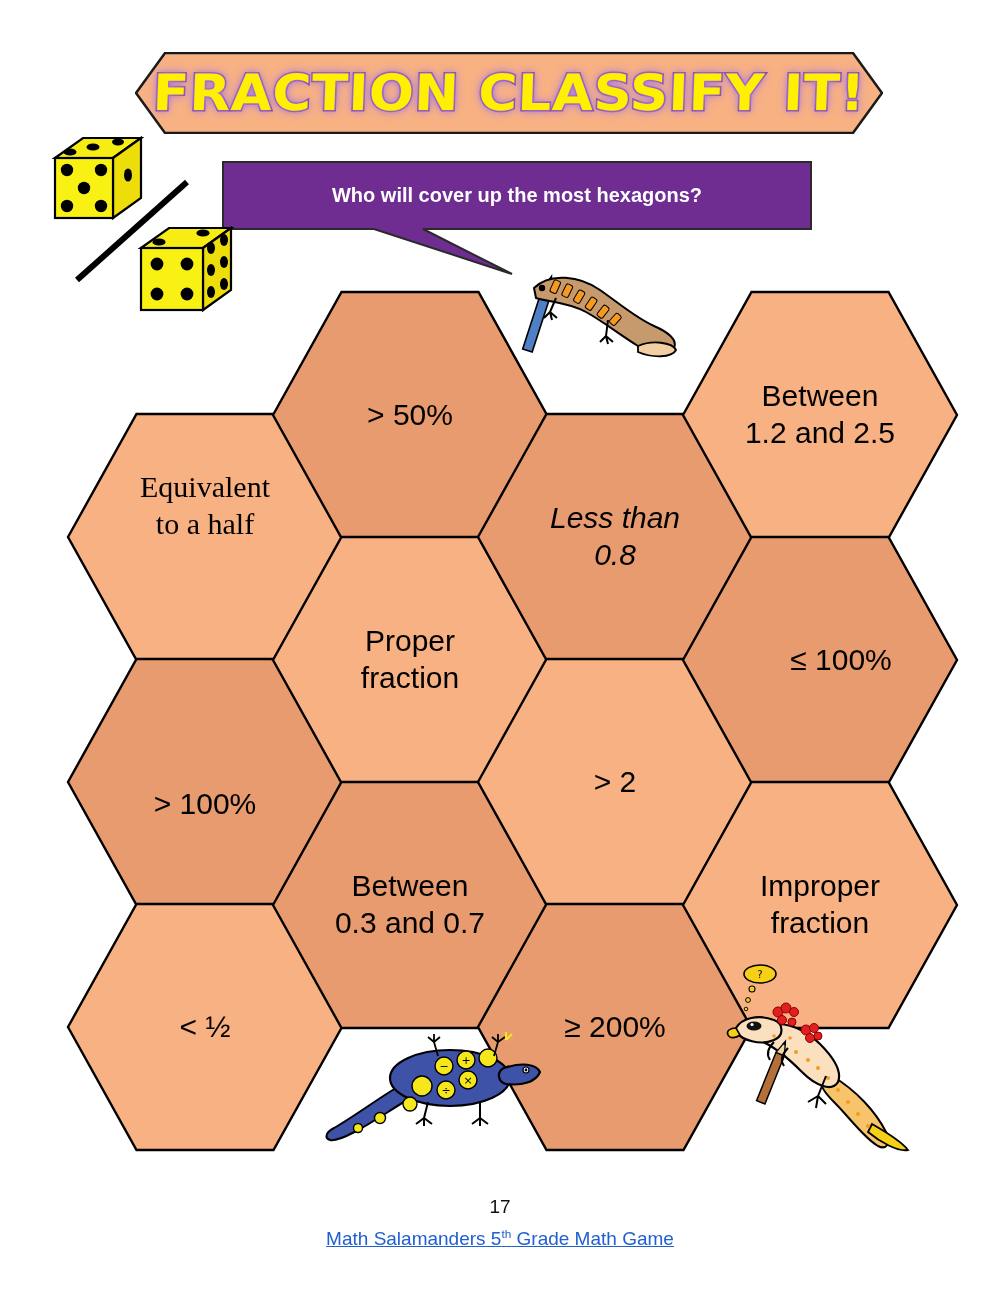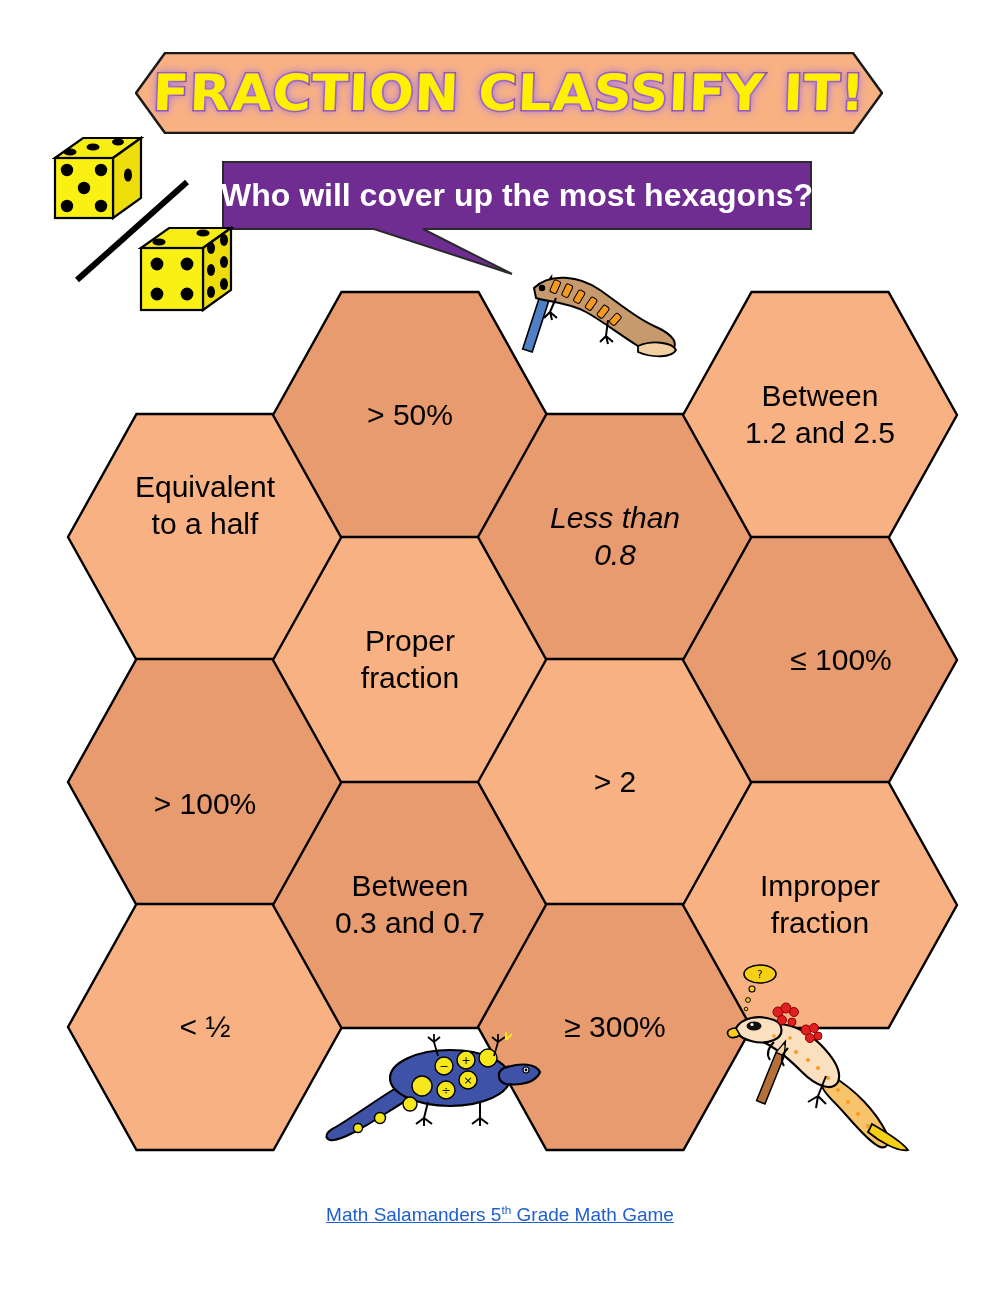--- a/index.html
+++ b/index.html
@@ -32,21 +32,21 @@
     transform:scaleX(1.06) skewX(-2deg);
     white-space:nowrap;
   }
 
   
   #speech-bubble{position:absolute;left:222px;top:161px;width:600px;height:115px;}
   #speech-bubble svg{position:absolute;left:0;top:0;}
   #speech-text{
     position:absolute;left:0;top:0;width:590px;height:68px;
     display:flex;align-items:center;justify-content:center;
-    color:#ffffff;font-weight:bold;font-size:32px;
+    color:#ffffff;font-weight:bold;font-size:20px;
     font-family:"Liberation Sans", sans-serif;
     white-space:nowrap;
   }
 
   
   #dice-fraction{position:absolute;left:45px;top:130px;width:200px;height:200px;}
   #dice-fraction svg{position:absolute;left:0;top:0;}
 
   
   #hex-board{position:absolute;left:0;top:0;width:1000px;height:1294px;}
@@ -159,25 +159,25 @@
         <polygon points="273.0,415.0 341.5,292.0 478.5,292.0 547.0,415.0 478.5,538.0 341.5,538.0" fill="#E79B6E" stroke="#000000" stroke-width="2.4" stroke-linejoin="miter"></polygon>
         <polygon points="273.0,660.0 341.5,537.0 478.5,537.0 547.0,660.0 478.5,783.0 341.5,783.0" fill="#F8B183" stroke="#000000" stroke-width="2.4" stroke-linejoin="miter"></polygon>
         <polygon points="273.0,905.0 341.5,782.0 478.5,782.0 547.0,905.0 478.5,1028.0 341.5,1028.0" fill="#E79B6E" stroke="#000000" stroke-width="2.4" stroke-linejoin="miter"></polygon>
         <polygon points="478.0,537.0 546.5,414.0 683.5,414.0 752.0,537.0 683.5,660.0 546.5,660.0" fill="#E79B6E" stroke="#000000" stroke-width="2.4" stroke-linejoin="miter"></polygon>
         <polygon points="478.0,782.0 546.5,659.0 683.5,659.0 752.0,782.0 683.5,905.0 546.5,905.0" fill="#F8B183" stroke="#000000" stroke-width="2.4" stroke-linejoin="miter"></polygon>
         <polygon points="478.0,1027.0 546.5,904.0 683.5,904.0 752.0,1027.0 683.5,1150.0 546.5,1150.0" fill="#E79B6E" stroke="#000000" stroke-width="2.4" stroke-linejoin="miter"></polygon>
         <polygon points="683.0,415.0 751.5,292.0 888.5,292.0 957.0,415.0 888.5,538.0 751.5,538.0" fill="#F8B183" stroke="#000000" stroke-width="2.4" stroke-linejoin="miter"></polygon>
         <polygon points="683.0,660.0 751.5,537.0 888.5,537.0 957.0,660.0 888.5,783.0 751.5,783.0" fill="#E79B6E" stroke="#000000" stroke-width="2.4" stroke-linejoin="miter"></polygon>
         <polygon points="683.0,905.0 751.5,782.0 888.5,782.0 957.0,905.0 888.5,1028.0 751.5,1028.0" fill="#F8B183" stroke="#000000" stroke-width="2.4" stroke-linejoin="miter"></polygon>
       </svg>
-  <div class="hex-label" style="left: 68px; top: 414px; width: 274px; height: 183px;">Equivalent
+  <div class="hex-label" style="left: 68px; top: 414px; width: 274px; height: 183px; font-family: Liberation Serif, serif;">Equivalent
 to a half</div><div class="hex-label" style="left: 68px; top: 659px; width: 274px; height: 290px;">&gt; 100%</div><div class="hex-label" style="left: 68px; top: 904px; width: 274px; height: 246px;">&lt; ½</div><div class="hex-label" style="left: 273px; top: 292px; width: 274px; height: 246px;">&gt; 50%</div><div class="hex-label" style="left: 273px; top: 537px; width: 274px; height: 246px;">Proper
 fraction</div><div class="hex-label" style="left: 273px; top: 782px; width: 274px; height: 246px;">Between
 0.3 and 0.7</div><div class="hex-label" style="left: 478px; top: 414px; width: 274px; height: 246px; font-style: italic;">Less than
-0.8</div><div class="hex-label" style="left: 478px; top: 659px; width: 274px; height: 246px;">&gt; 2</div><div class="hex-label" style="left: 478px; top: 904px; width: 274px; height: 246px;">≥ 300%</div><div class="hex-label" style="left: 683px; top: 292px; width: 274px; height: 246px;">Between
+0.8</div><div class="hex-label" style="left: 478px; top: 659px; width: 274px; height: 246px;">&gt; 2</div><div class="hex-label" style="left: 478px; top: 904px; width: 274px; height: 246px;">≥ 200%</div><div class="hex-label" style="left: 683px; top: 292px; width: 274px; height: 246px;">Between
 1.2 and 2.5</div><div class="hex-label" style="left: 704px; top: 537px; width: 274px; height: 246px;">≤ 100%</div><div class="hex-label" style="left: 683px; top: 782px; width: 274px; height: 246px;">Improper
 fraction</div></div>
 
   <div class="critter" style="left:512px;top:262px;width:170px;height:120px;">
     <svg width="170" height="120" viewBox="0 0 170 120">
 
       <g>
         <rect x="20" y="28" width="10" height="62" fill="#4F7FC4" stroke="#000" stroke-width="1.6" transform="rotate(18 25 59)"></rect>
         <polygon points="20,28 30,28 25,12" fill="#F2D6A0" stroke="#000" stroke-width="1.4" transform="rotate(18 25 59)"></polygon>
         <polygon points="22.5,17 27.5,17 25,12" fill="#000" transform="rotate(18 25 59)"></polygon>
@@ -307,16 +307,17 @@
       </g>
 
       <path d="M52,86 C46,92 44,98 48,104" stroke="#000" stroke-width="2" fill="none"></path>
       <path d="M66,92 C60,98 58,104 62,110" stroke="#000" stroke-width="2" fill="none"></path>
 
       <path d="M104,120 L96,140 M96,140 L86,146 M96,140 L94,152 M96,140 L104,148" stroke="#000" stroke-width="2" fill="none"></path>
     </svg>
   </div>
 
   <div id="footer">
+    <div id="page-number">17</div>
     <a id="footer-link"><span>Math Salamanders 5</span><sup>th</sup><span> Grade Math Game</span></a>
   </div>
 
 </div>
 
 </body></html>

